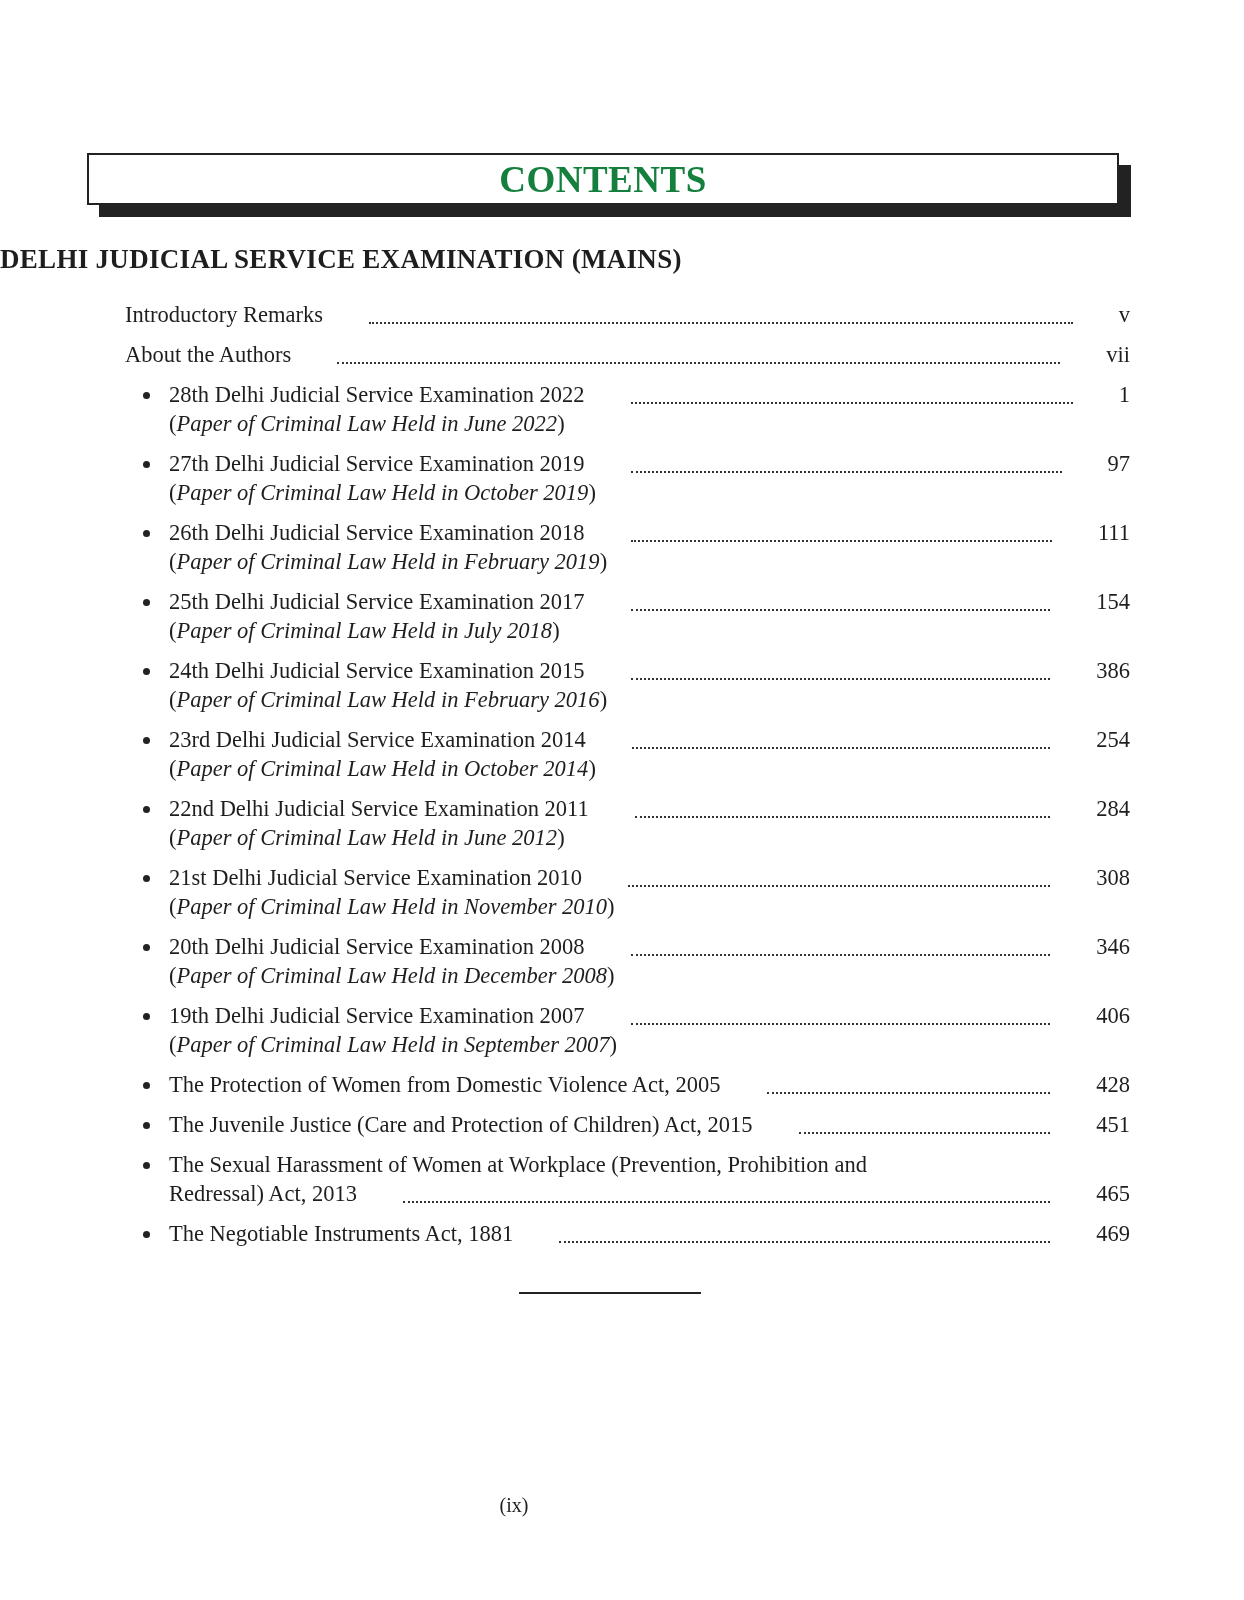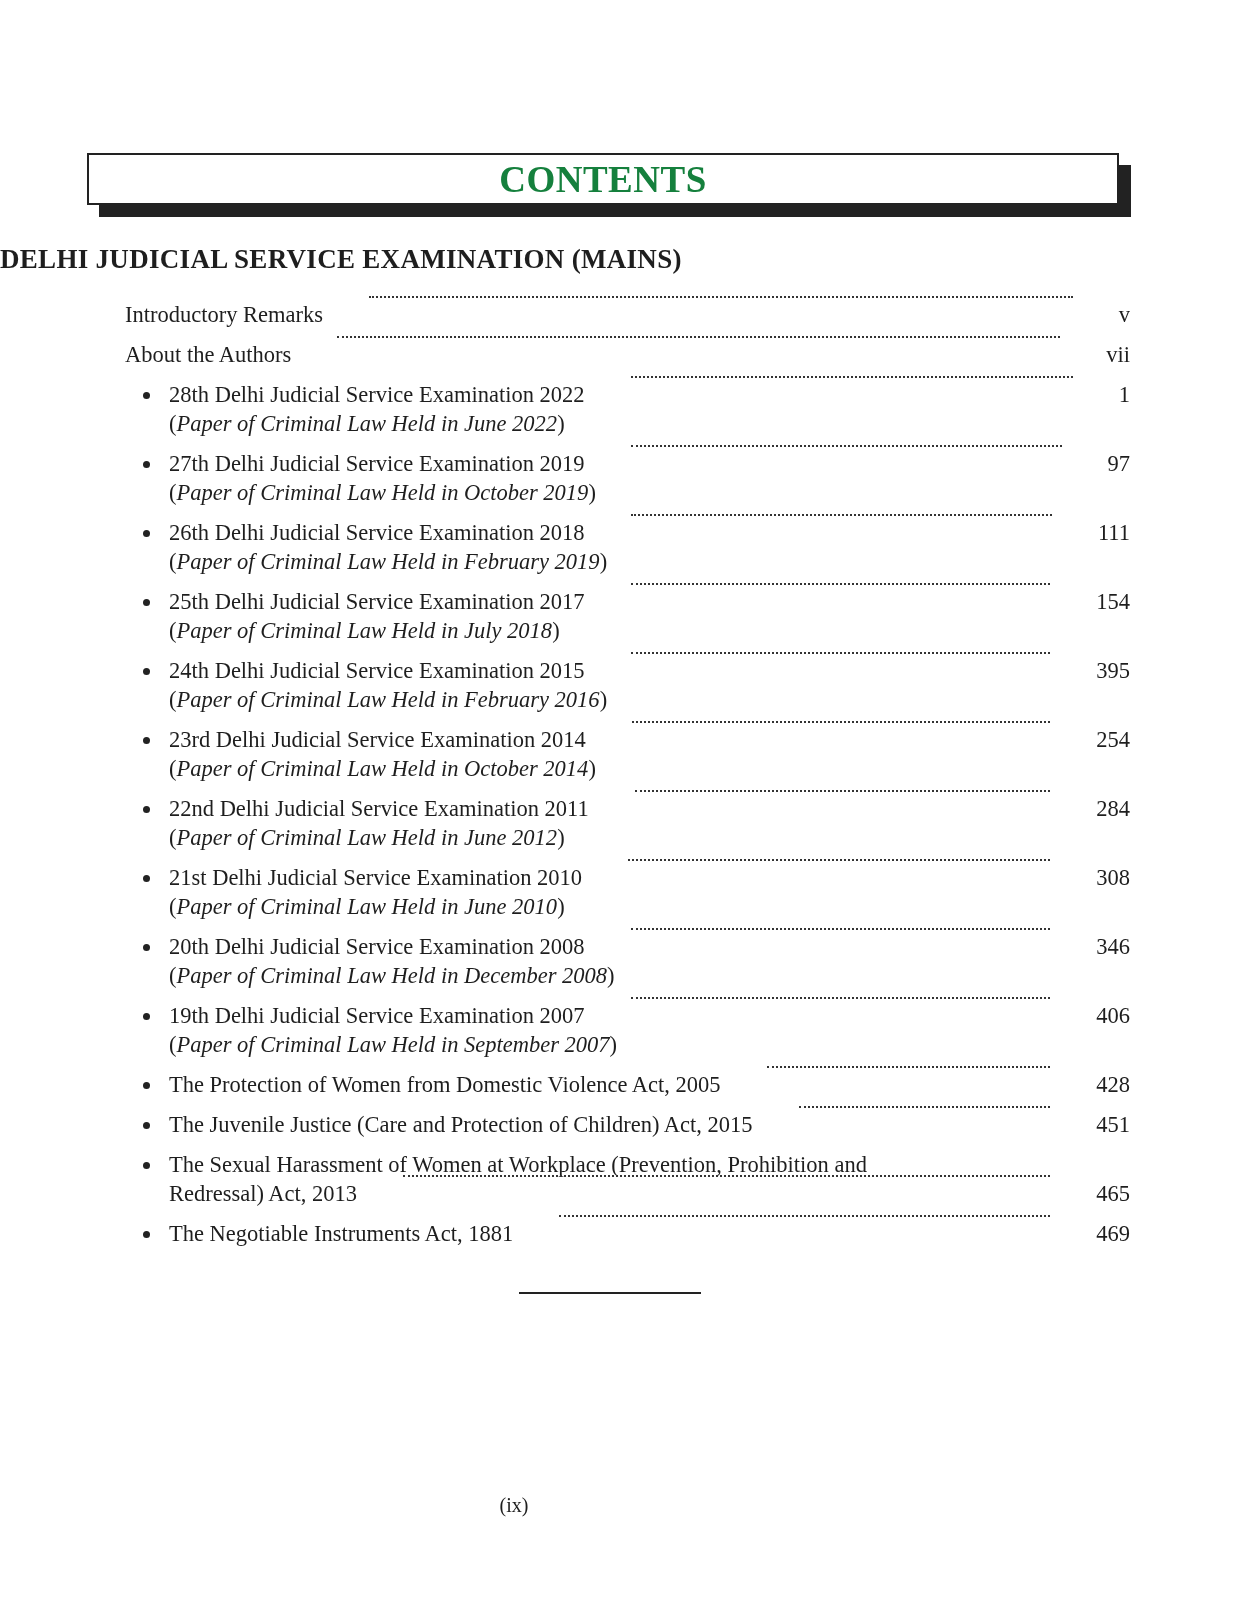--- a/index.html
+++ b/index.html
@@ -20,21 +20,21 @@
     font-size: 27px; font-weight: bold; color: #1e1e1e; letter-spacing: 0.3px;
   }
   .toc { position: absolute; left: 125px; top: 300px; width: 1005px; }
   .entry { position: relative; font-size: 22.5px; line-height: 29px; }
   .entry.top { margin-bottom: 11px; }
   .entry.bullet { padding-left: 44px; margin-bottom: 11px; }
   .bullet-dot {
     position: absolute; left: 18px; top: 12px; width: 7px; height: 7px;
     border-radius: 50%; background: #222;
   }
-  .line { display: flex; align-items: flex-start; white-space: nowrap; gap: 44px; }
+  .line { display: flex; align-items: flex-end; white-space: nowrap; gap: 44px; }
   .line .label { flex: 0 0 auto; }
   .line .dots {
     flex: 1 1 auto; overflow: hidden; margin: 0 2px;
     border-bottom: 2px dotted #333; height: 1px; position: relative; top: -5px;
   }
   .line .page { flex: 0 0 auto; text-align: right; }
   .sub { font-size: 22.5px; line-height: 29px; }
   .sub .it { font-style: italic; }
   .wrap-line { white-space: nowrap; }
   .rule { position: absolute; left: 519px; top: 1292px; width: 182px; height: 2px; background: #222; }
@@ -105,21 +105,21 @@
       <span class="dots"></span>
       <span class="page">154</span>
     </div>
     <div class="sub"><span>(</span><span class="it">Paper of Criminal Law Held in July 2018</span><span>)</span></div>
   </div>
       <div class="entry bullet">
     <span class="bullet-dot"></span>
     <div class="line">
       <span class="label">24th Delhi Judicial Service Examination 2015</span>
       <span class="dots"></span>
-      <span class="page">395</span>
+      <span class="page">386</span>
     </div>
     <div class="sub"><span>(</span><span class="it">Paper of Criminal Law Held in February 2016</span><span>)</span></div>
   </div>
       <div class="entry bullet">
     <span class="bullet-dot"></span>
     <div class="line">
       <span class="label">23rd Delhi Judicial Service Examination 2014</span>
       <span class="dots"></span>
       <span class="page">254</span>
     </div>
@@ -134,21 +134,21 @@
     </div>
     <div class="sub"><span>(</span><span class="it">Paper of Criminal Law Held in June 2012</span><span>)</span></div>
   </div>
       <div class="entry bullet">
     <span class="bullet-dot"></span>
     <div class="line">
       <span class="label">21st Delhi Judicial Service Examination 2010</span>
       <span class="dots"></span>
       <span class="page">308</span>
     </div>
-    <div class="sub"><span>(</span><span class="it">Paper of Criminal Law Held in June 2010</span><span>)</span></div>
+    <div class="sub"><span>(</span><span class="it">Paper of Criminal Law Held in November 2010</span><span>)</span></div>
   </div>
       <div class="entry bullet">
     <span class="bullet-dot"></span>
     <div class="line">
       <span class="label">20th Delhi Judicial Service Examination 2008</span>
       <span class="dots"></span>
       <span class="page">346</span>
     </div>
     <div class="sub"><span>(</span><span class="it">Paper of Criminal Law Held in December 2008</span><span>)</span></div>
   </div>

